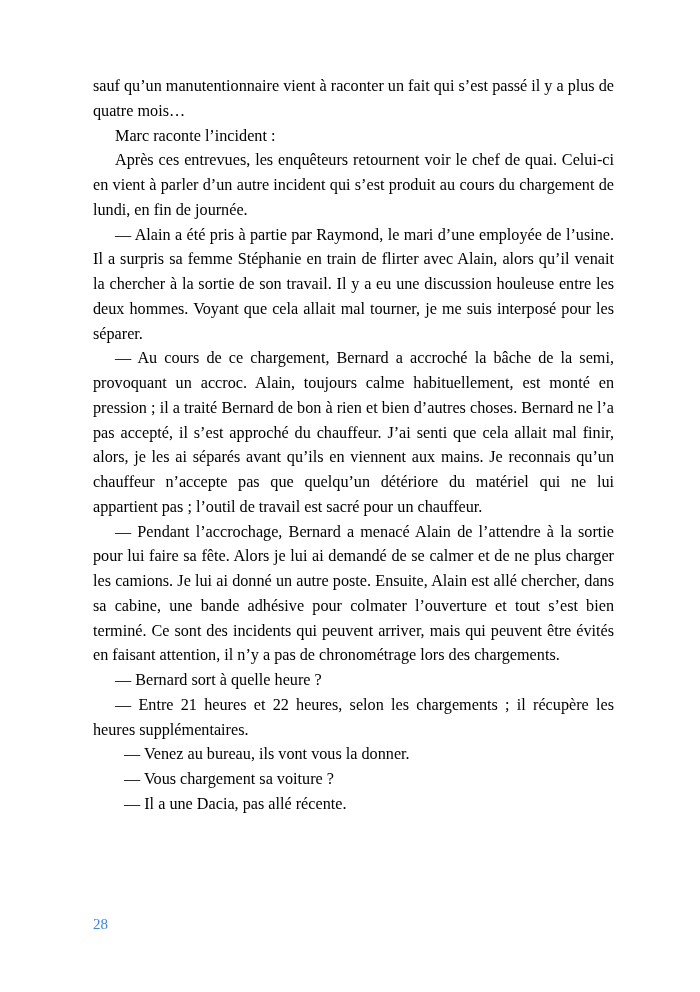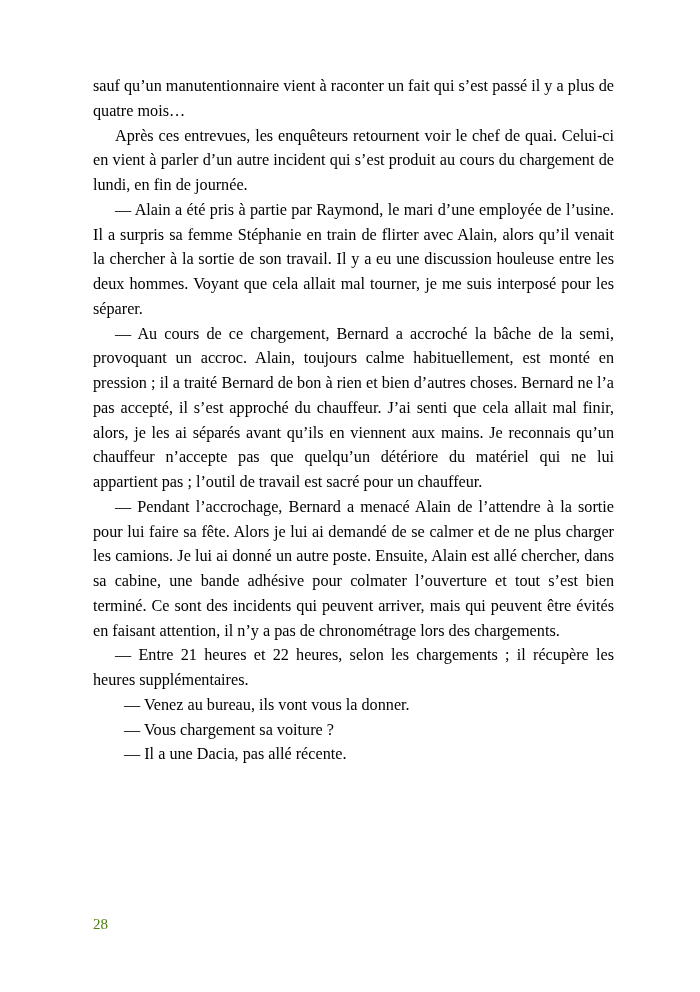--- a/index.html
+++ b/index.html
@@ -70,42 +70,44 @@
     text-align: justify;
   }
 
   .page-number {
     position: absolute;
     left: 90px;
     top: 914px;
     font-size: 15px;
     line-height: 20px;
     font-family: "Liberation Serif", "DejaVu Serif", serif;
-    color: #4d7c0f;
+    color: #3b82f6;
   }
 </style>
 </head>
 <body>
 
 <div class="page">
 
   <div class="text-block">
 
     <p class="para flush">sauf qu’un manutentionnaire vient à raconter un fait qui s’est passé il y a plus de quatre mois…</p>
 
+    <p class="para indent">Marc raconte l’incident :</p>
 
     <p class="para indent">Après ces entrevues, les enquêteurs retournent voir le chef de quai. Celui-ci en vient à parler d’un autre incident qui s’est produit au cours du chargement de lundi, en fin de journée.</p>
 
     <p class="para dialogue">— Alain a été pris à partie par Raymond, le mari d’une employée de l’usine. Il a surpris sa femme Stéphanie en train de flirter avec Alain, alors qu’il venait la chercher à la sortie de son travail. Il y a eu une discussion houleuse entre les deux hommes. Voyant que cela allait mal tourner, je me suis interposé pour les séparer.</p>
 
     <p class="para dialogue">— Au cours de ce chargement, Bernard a accroché la bâche de la semi, provoquant un accroc. Alain, toujours calme habituellement, est monté en pression ; il a traité Bernard de bon à rien et bien d’autres choses. Bernard ne l’a pas accepté, il s’est approché du chauffeur. J’ai senti que cela allait mal finir, alors, je les ai séparés avant qu’ils en viennent aux mains. Je reconnais qu’un chauffeur n’accepte pas que quelqu’un détériore du matériel qui ne lui appartient pas ; l’outil de travail est sacré pour un chauffeur.</p>
 
 
     <p class="para dialogue">— Pendant l’accrochage, Bernard a menacé Alain de l’attendre à la sortie pour lui faire sa fête. Alors je lui ai demandé de se calmer et de ne plus charger les camions. Je lui ai donné un autre poste. Ensuite, Alain est allé chercher, dans sa cabine, une bande adhésive pour colmater l’ouverture et tout s’est bien terminé. Ce sont des incidents qui peuvent arriver, mais qui peuvent être évités en faisant attention, il n’y a pas de chronométrage lors des chargements.</p>
 
+    <p class="para dialogue">— Bernard sort à quelle heure ?</p>
 
     <p class="para dialogue">— Entre 21 heures et 22 heures, selon les chargements ; il récupère les heures supplémentaires.</p>
 
 
     <p class="para dialogue-deep">— Venez au bureau, ils vont vous la donner.</p>
 
     <p class="para dialogue-deep">— Vous chargement sa voiture ?</p>
 
     <p class="para dialogue-deep">— Il a une Dacia, pas allé récente.</p>
 

